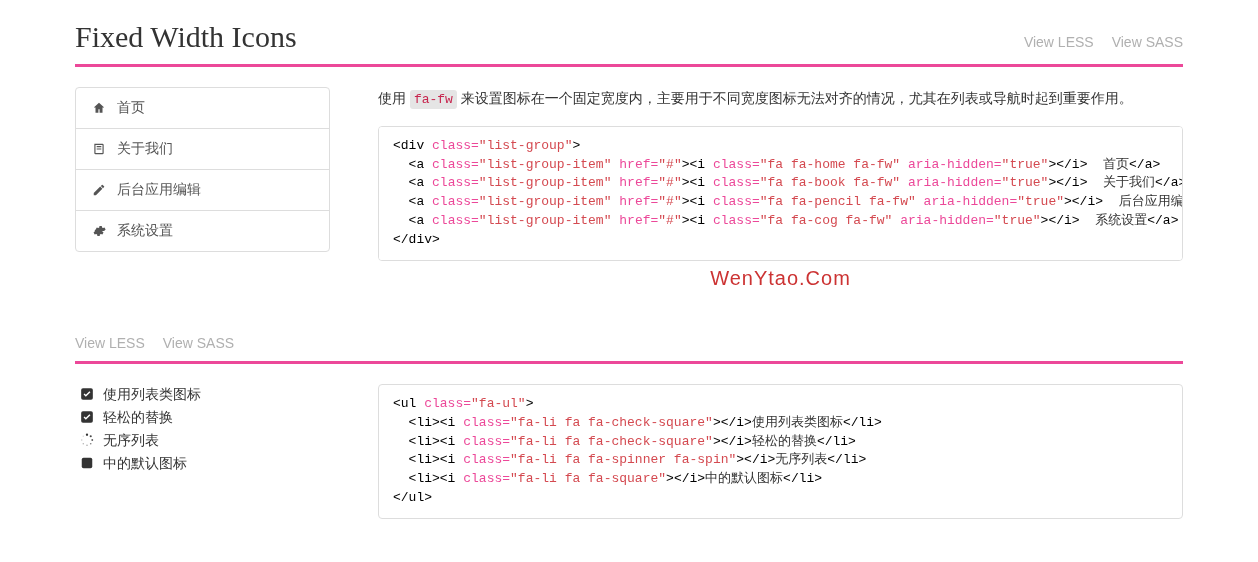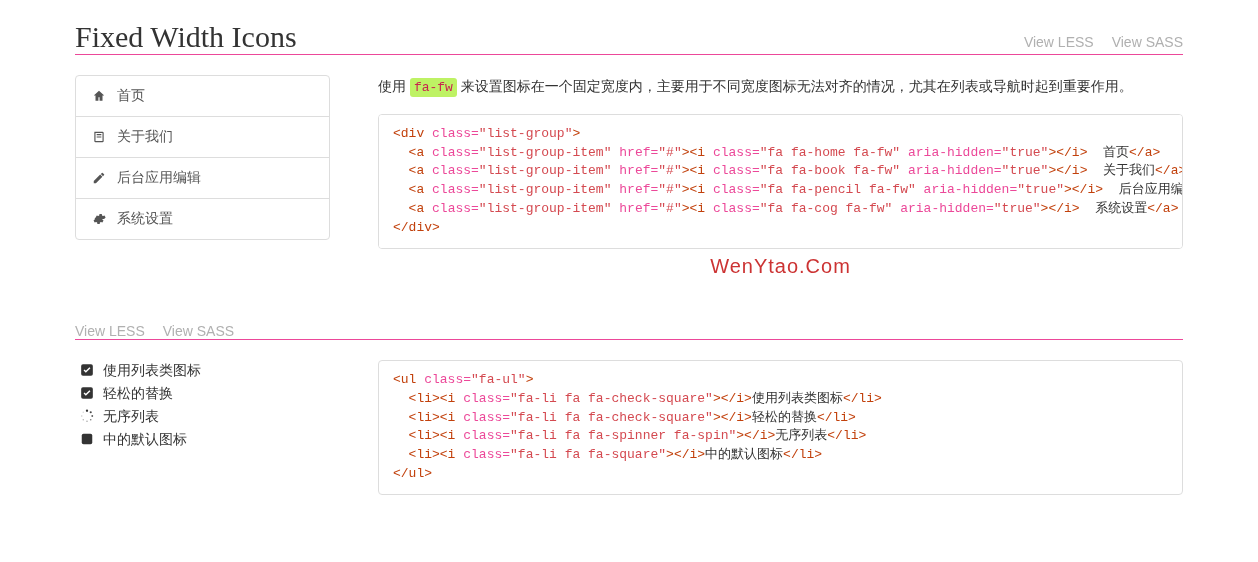--- a/index.html
+++ b/index.html
@@ -9,22 +9,22 @@
     color: #333;
     font-size: 14px;
     width: 1258px;
   }
   .container { padding: 20px 75px 10px 75px; }
   .section { margin-bottom: 45px; }
   .section-header {
     display: flex;
     align-items: baseline;
     justify-content: space-between;
-    border-bottom: 1px solid #ec4899;
-    padding-bottom: 0;
+    border-bottom: 3px solid #ec4899;
+    padding-bottom: 10px;
     margin-bottom: 20px;
   }
   h2 {
     font-family: Georgia, "Times New Roman", serif;
     font-weight: 400;
     font-size: 30px;
     color: #333;
   }
   .view-links { display: flex; gap: 18px; align-items: flex-end; }
   .view-links a { color: #b0b0b0; text-decoration: none; font-size: 14px; }
@@ -44,40 +44,40 @@
     border-bottom: 1px solid #ddd;
     color: #555;
     text-decoration: none;
     font-size: 14px;
   }
   .list-group-item:last-child { border-bottom: none; }
   .icon { width: 16px; height: 16px; display: inline-flex; align-items: center; justify-content: center; flex-shrink: 0; }
   .desc { color: #333; margin-bottom: 15px; line-height: 1.6; }
   .desc code {
     color: #c7254e;
-    background: #bef264;
+    background: #e5e5e5;
     padding: 2px 4px;
     border-radius: 3px;
     font-family: Menlo, Monaco, Consolas, "Courier New", monospace;
     font-size: 13px;
     margin-top: 7px;
   }
   pre.code {
     border: 1px solid #ddd;
     border-radius: 4px;
     background: #fff;
     padding: 10px 14px;
     font-family: Menlo, Monaco, Consolas, "Courier New", monospace;
     font-size: 13px;
     line-height: 1.45;
     white-space: pre;
     overflow-x: auto;
     color: #333;
   }
-  .hl-tag { color: #c2410c; }
+  .hl-tag { color: #000000; }
   .hl-attr { color: #ec4899; }
   .hl-val { color: #d44950; }
   .watermark {
     text-align: center;
     font-family: Liberation Sans, sans-serif;
     color: #c33;
     font-size: 20px;
     margin: 6px 0 0 0;
     letter-spacing: 1px;
   }

